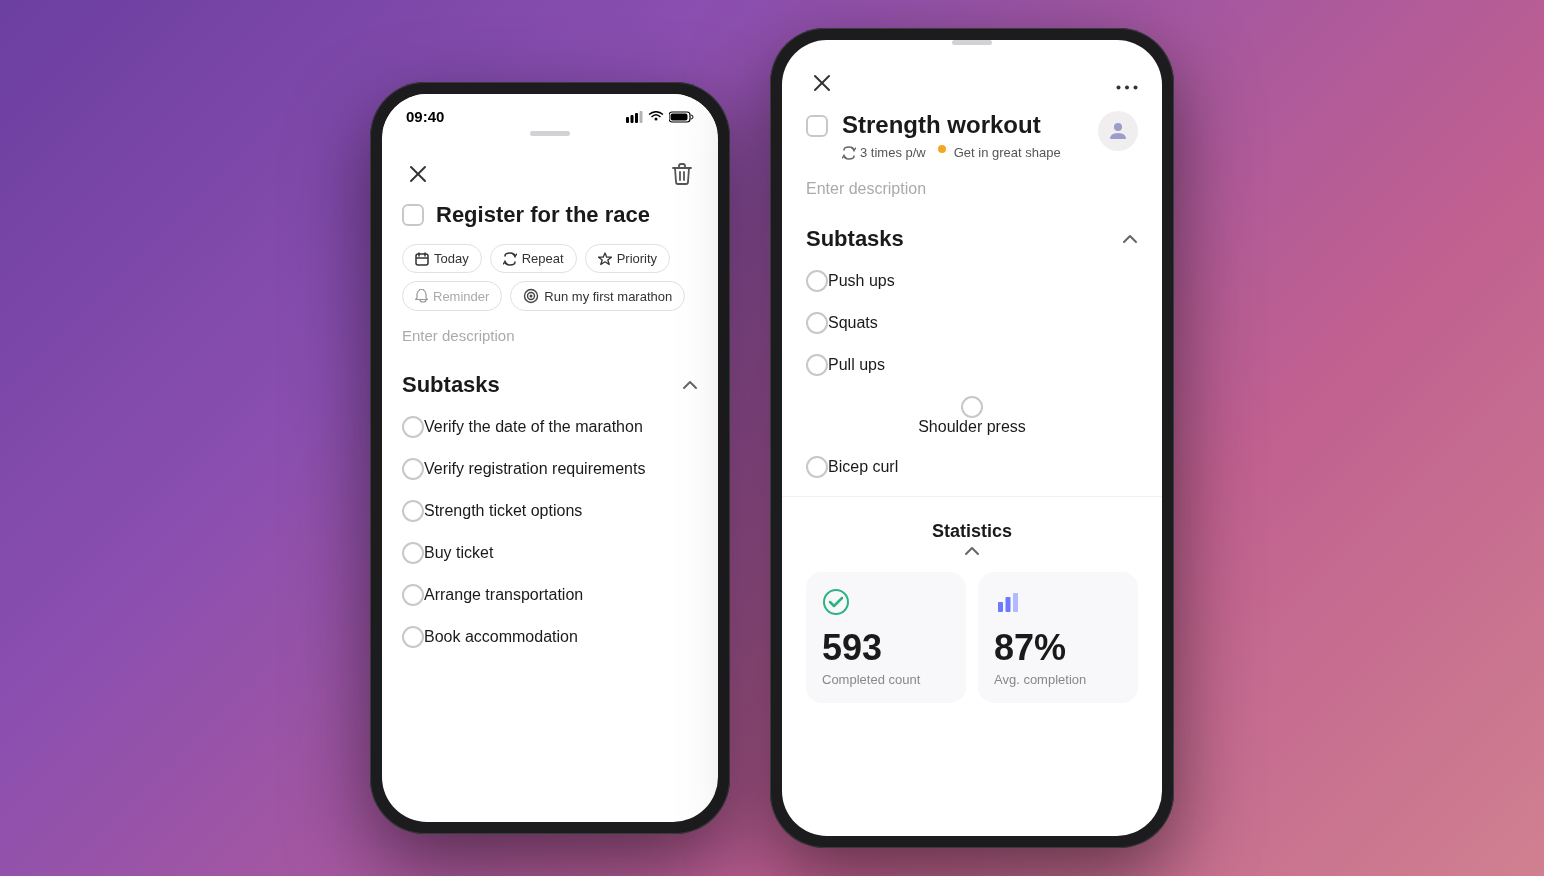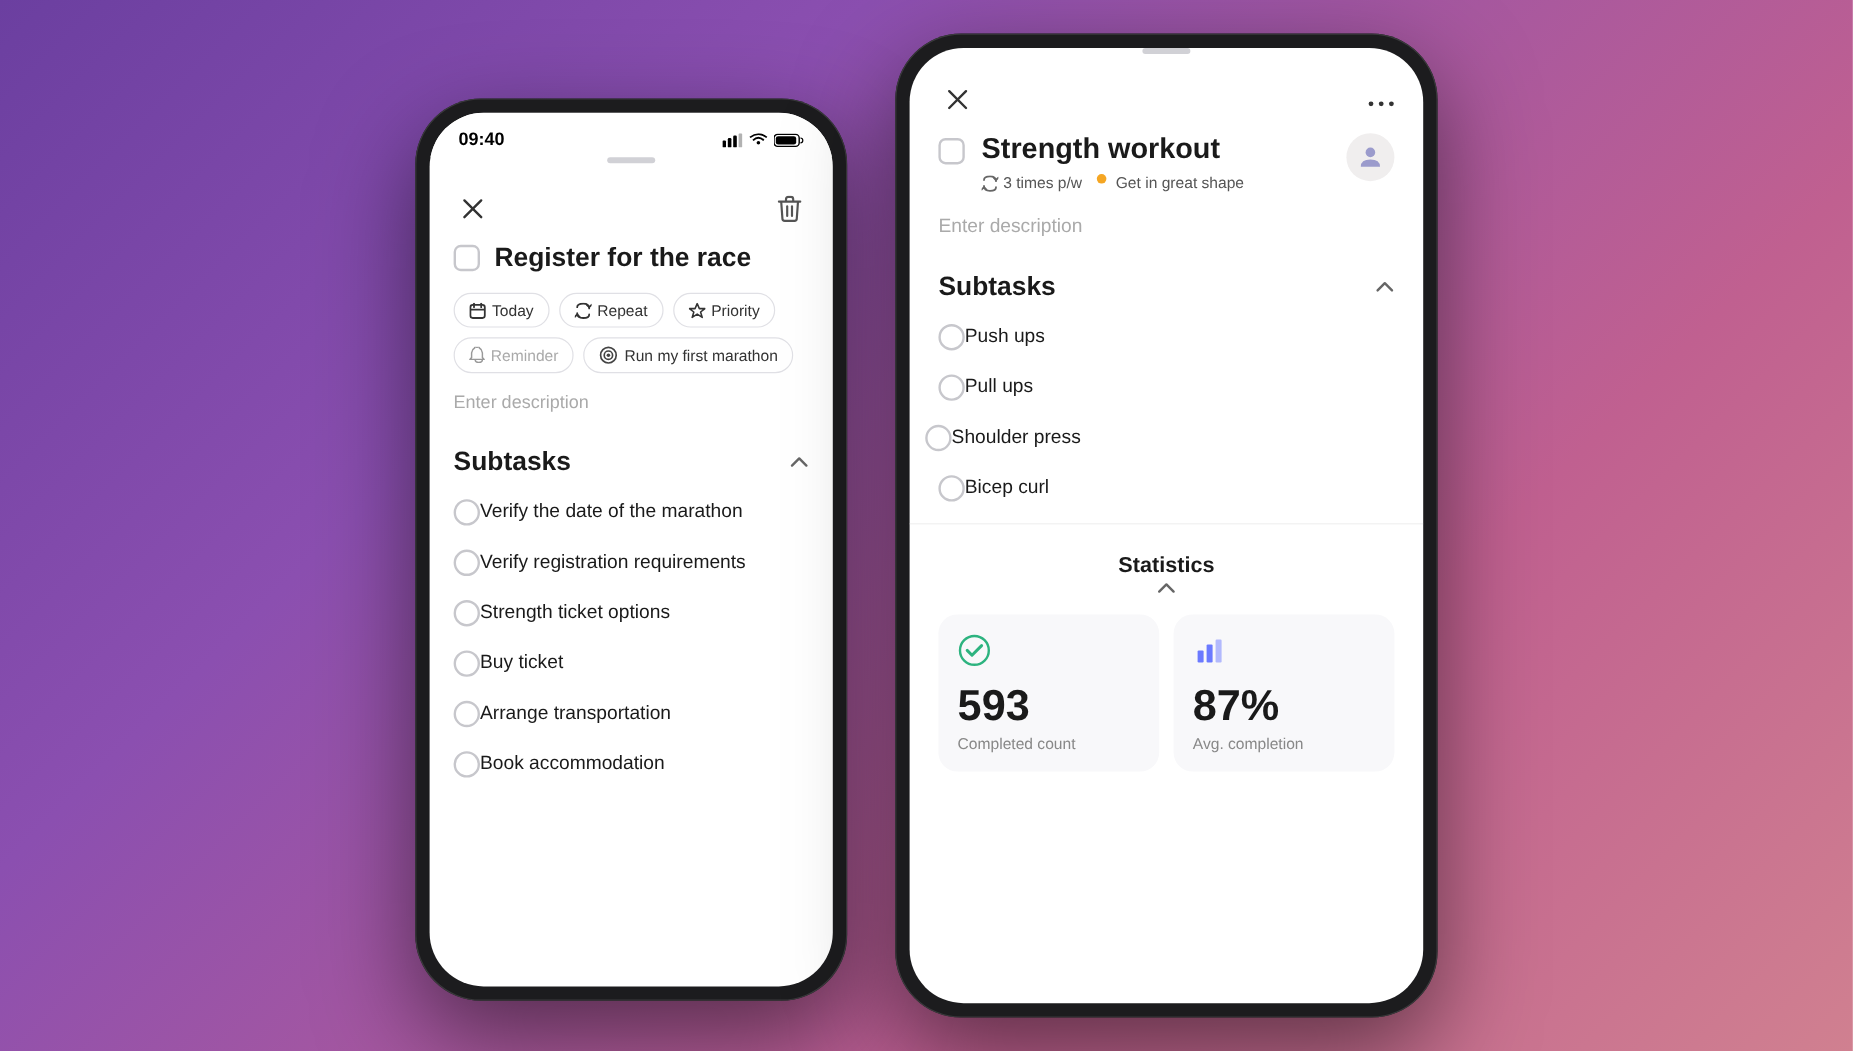--- a/index.html
+++ b/index.html
@@ -26,21 +26,21 @@
       position: relative;
     }
 
     .phone-1 {
       width: 360px;
       height: 752px;
       transform: translateY(20px);
     }
 
     .phone-2 {
-      width: 452px;
+      width: 404px;
       height: 820px;
       transform: translateY(0px);
     }
 
     .phone-screen {
       border-radius: 45px;
       overflow: hidden;
       height: 100%;
       background: #fff;
       display: flex;
@@ -540,23 +540,27 @@
         </svg>
       </span>
     </div>
 
     <div class="subtask-item" style="padding: 10px 24px;">
       <div class="subtask-checkbox"></div>
       <span class="subtask-text">Push ups</span>
     </div>
     <div class="subtask-item" style="padding: 10px 24px;">
       <div class="subtask-checkbox"></div>
+      <span class="subtask-text">Squats</span>
+    </div>
+    <div class="subtask-item" style="padding: 10px 24px;">
+      <div class="subtask-checkbox"></div>
       <span class="subtask-text">Pull ups</span>
     </div>
-    <div class="subtask-item" style="padding: 10px 13px;">
+    <div class="subtask-item" style="padding: 10px 24px; flex-direction: column;">
       <div class="subtask-checkbox"></div>
       <span class="subtask-text">Shoulder press</span>
     </div>
     <div class="subtask-item" style="padding: 10px 24px;">
       <div class="subtask-checkbox"></div>
       <span class="subtask-text">Bicep curl</span>
     </div>
 
     <div class="divider"></div>
 

